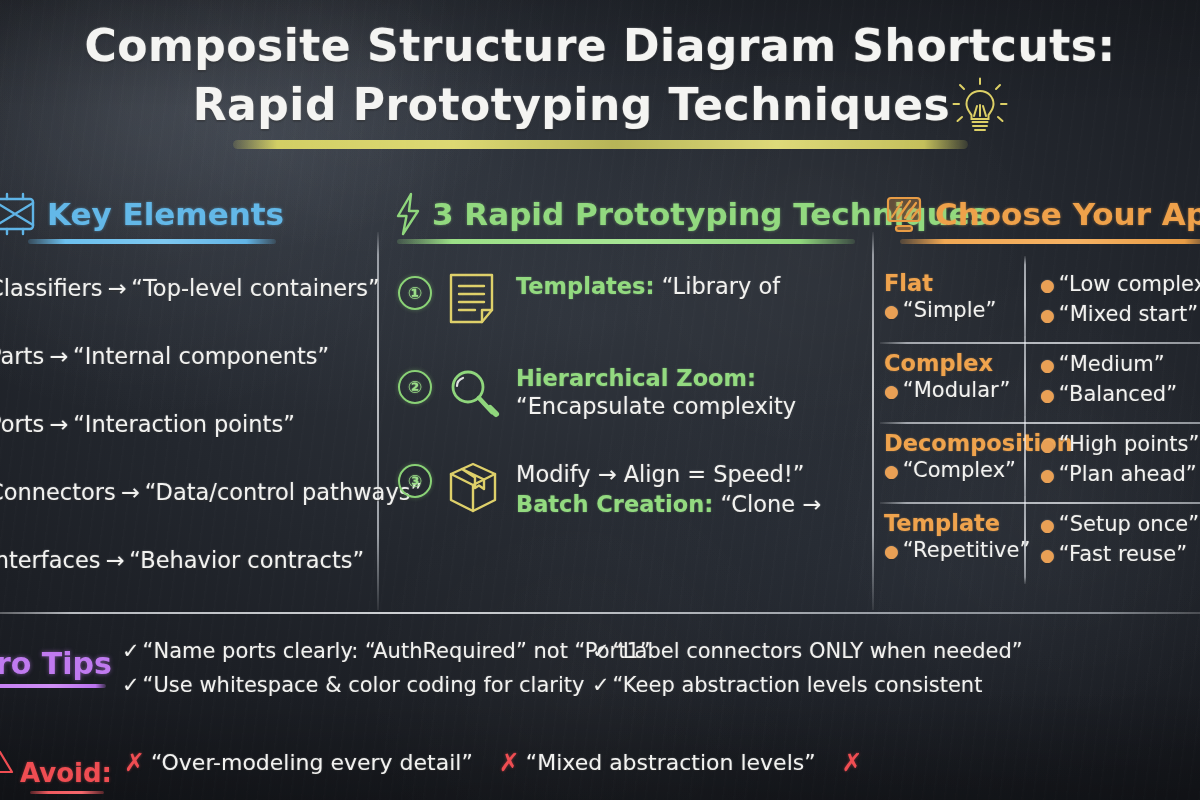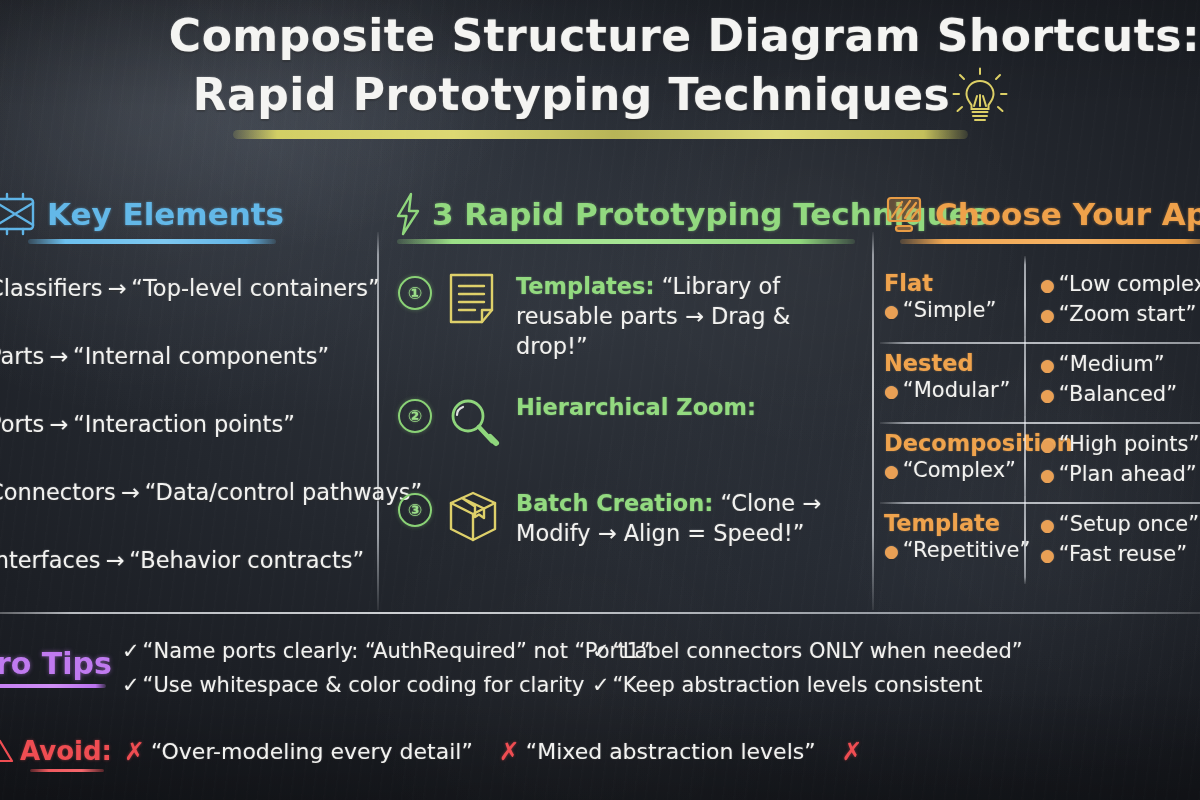--- a/index.html
+++ b/index.html
@@ -36,21 +36,21 @@
     content: "";
     position: absolute; inset: 0;
     background:
       radial-gradient(ellipse 38% 26% at 16% 14%, rgba(200,215,235,0.07) 0%, rgba(0,0,0,0) 70%),
       linear-gradient(180deg, rgba(0,0,0,0.12) 0%, rgba(0,0,0,0) 14%, rgba(0,0,0,0) 86%, rgba(0,0,0,0.22) 100%);
     pointer-events: none;
   }
   .layer { position: absolute; inset: 0; z-index: 2; }
 
   
-  #title-block { position: absolute; left: 0; top: 8px; width: 1200px; text-align: right; }
+  #title-block { position: absolute; left: 0; top: 18px; width: 1200px; text-align: center; }
   .title-line {
     color: #f4f4f2;
     font-family: "DejaVu Sans", sans-serif;
     font-weight: bold;
     letter-spacing: 0.5px;
     text-shadow: 0 0 2px rgba(255,255,255,0.45), 0 1px 2px rgba(0,0,0,0.7);
   }
   #title-line-1 { font-size: 44px; line-height: 56px; }
   #title-line-2 { font-size: 44px; line-height: 56px; }
   #title-row-2 { display: flex; align-items: center; justify-content: center; gap: 1px; }
@@ -163,21 +163,21 @@
   #tips-col-a { max-width: 470px; }
   .tip-line {
     color: #f2f2f0; font-size: 21px; line-height: 34px; white-space: nowrap;
     text-shadow: 0 0 2px rgba(255,255,255,0.33), 0 1px 1px rgba(0,0,0,0.5);
   }
   .check { color: #f2f2f0; margin-right: 3px; font-size: 21px; }
 
   
   #avoid { position: absolute; left: -14px; top: 736px; width: 1230px; display: flex; align-items: center; }
   #avoid-label-wrap { display: flex; align-items: center; gap: 6px; margin-right: 12px; }
-  #avoid-label { color: #ef4d52; font-size: 26px; font-weight: bold; white-space: nowrap; text-shadow: 0 0 3px rgba(239,77,82,0.5); position: relative; }
+  #avoid-label { color: #ef4d52; font-size: 26px; font-weight: bold; white-space: nowrap; text-shadow: 0 0 3px rgba(239,77,82,0.5); position: relative; margin-top: 22px; }
   #avoid-label::after {
     content: ""; position: absolute; left: 10px; right: 8px; bottom: -6px; height: 3px;
     background: linear-gradient(90deg, rgba(239,77,82,0.3) 0%, #f05a5f 25%, #f4676c 70%, rgba(239,77,82,0.3) 100%);
     border-radius: 2px; filter: blur(0.3px);
   }
   .avoid-item { display: flex; align-items: center; white-space: nowrap; margin-right: 26px; }
   .xmark { color: #ef4d52; font-size: 25px; font-weight: bold; margin-right: 6px; text-shadow: 0 0 3px rgba(239,77,82,0.5); }
   .avoid-text { color: #f2f2f0; font-size: 22px; text-shadow: 0 0 2px rgba(255,255,255,0.33), 0 1px 1px rgba(0,0,0,0.5); }
 
   svg { display: block; overflow: visible; }
@@ -283,79 +283,79 @@
             <path d="M50 40 L40 40 L40 52"></path>
             <path d="M17 16 L42 16 M17 24 L42 24 M17 32 L42 32 M17 40 L33 40"></path>
           </g>
         </svg>
       </div>
       <div class="tech-body">
         <div class="tech-text">
           <span class="tech-title tech-inline">Templates:</span>
           <span class="tech-inline">“Library of</span>
         </div>
-        <div class="tech-text">reusable parts → Drag &amp; drop!”</div>
       </div>
     </div>
 
     <div class="tech-item">
       <div class="tech-num">②</div>
       <div class="tech-icon">
         <svg width="62" height="60" viewBox="0 0 62 60">
           <g stroke="#8fd67c" stroke-width="2.8" fill="none" stroke-linecap="round">
             <circle cx="26" cy="23" r="15"></circle>
             <path d="M21 14 C17 15.5 15 19 15 22" stroke="#ffffff" stroke-width="2.2" opacity="0.85"></path>
             <path d="M37 34 L50 48" stroke-width="4.5"></path>
             <path d="M48 44 L54 50" stroke-width="6" stroke-linecap="round"></path>
           </g>
         </svg>
       </div>
       <div class="tech-body">
         <div class="tech-title">Hierarchical Zoom:</div>
+        <div class="tech-text">“Encapsulate complexity</div>
       </div>
     </div>
 
     <div class="tech-item">
       <div class="tech-num">③</div>
       <div class="tech-icon">
         <svg width="62" height="60" viewBox="0 0 62 60">
           <g stroke="#ded06a" stroke-width="2.4" fill="none" stroke-linejoin="round" stroke-linecap="round">
             <path d="M31 6 L53 16 L53 42 L31 53 L9 42 L9 16 Z"></path>
             <path d="M9 16 L31 27 L53 16 M31 27 L31 53"></path>
             <path d="M20 11 L42 21.5 L42 31 L37 27.5 L33 30 L33 19.5 Z"></path>
           </g>
         </svg>
       </div>
       <div class="tech-body">
+        <div class="tech-text">Modify → Align = Speed!”</div>
         <div class="tech-text">
           <span class="tech-title tech-inline">Batch Creation:</span>
           <span class="tech-inline">“Clone →</span>
         </div>
-        <div class="tech-text">Modify → Align = Speed!”</div>
       </div>
     </div>
 
   </div>
 
   <div id="right-table">
 
     <div class="tbl-row">
       <div class="tbl-c1">
         <div class="tbl-label">Flat</div>
         <div class="tbl-bullet"><span class="dot">●</span><span>“Simple”</span></div>
       </div>
       <div class="tbl-c2">
         <div class="tbl-bullet"><span class="dot">●</span><span>“Low complexity”</span></div>
-        <div class="tbl-bullet"><span class="dot">●</span><span>“Zoom start”</span></div>
+        <div class="tbl-bullet"><span class="dot">●</span><span>“Mixed start”</span></div>
       </div>
     </div>
 
     <div class="tbl-row">
       <div class="tbl-c1">
-        <div class="tbl-label">Nested</div>
+        <div class="tbl-label">Complex</div>
         <div class="tbl-bullet"><span class="dot">●</span><span>“Modular”</span></div>
       </div>
       <div class="tbl-c2">
         <div class="tbl-bullet"><span class="dot">●</span><span>“Medium”</span></div>
         <div class="tbl-bullet"><span class="dot">●</span><span>“Balanced”</span></div>
       </div>
     </div>
 
     <div class="tbl-row">
       <div class="tbl-c1">

